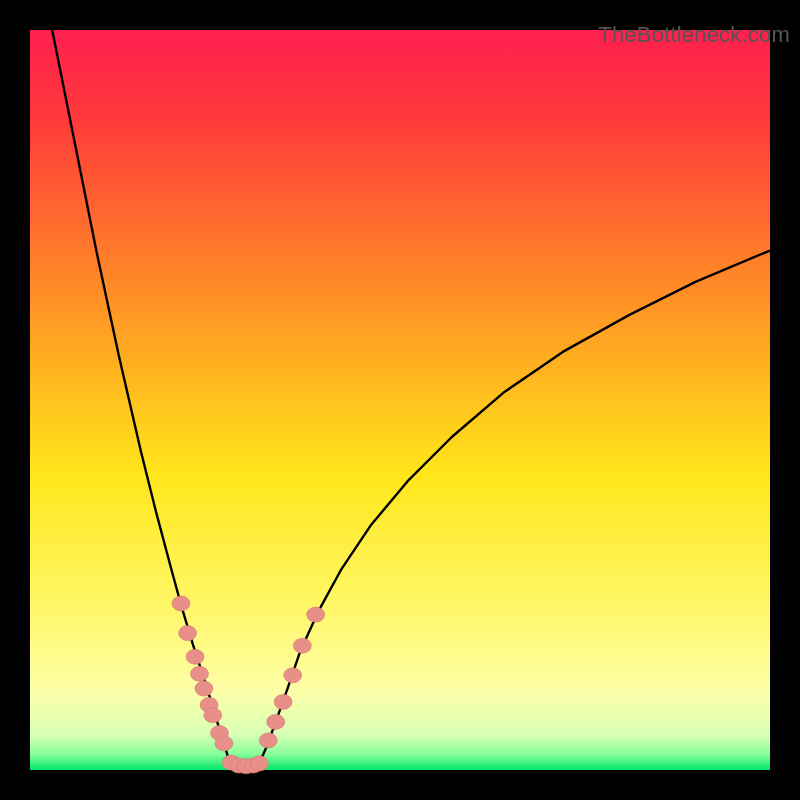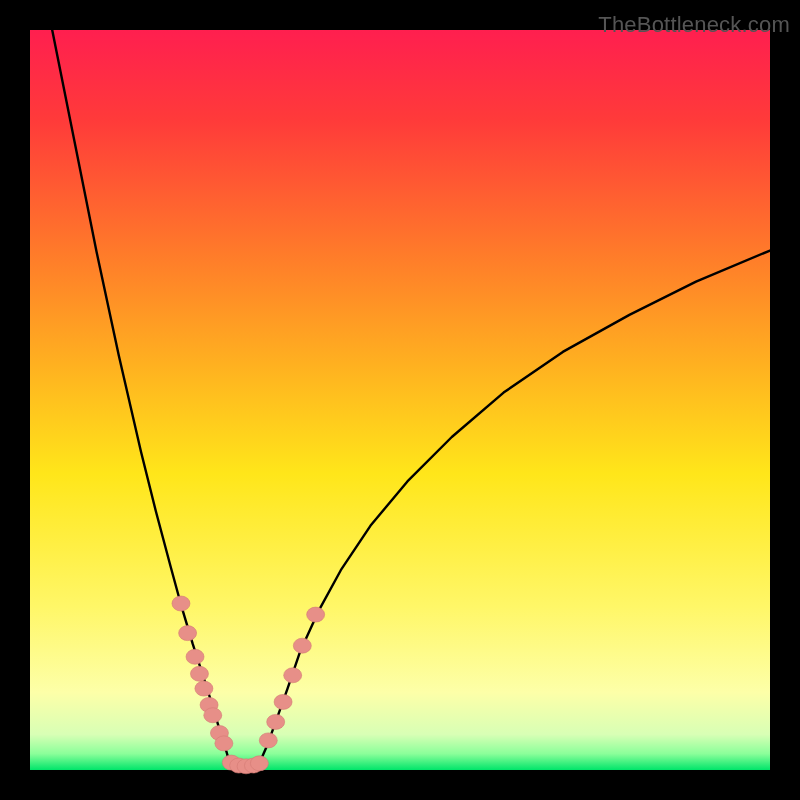--- a/index.html
+++ b/index.html
@@ -14,21 +14,21 @@
   .canvas-wrap {
     position: relative;
     width: 800px;
     height: 800px;
   }
   svg {
     display: block;
   }
   .watermark {
     position: absolute;
-    top: 12px;
+    top: 22px;
     right: 10px;
     color: #555;
     font-size: 22px;
     font-weight: 400;
     letter-spacing: 0.2px;
     user-select: none;
   }
 </style>
 </head>
 <body>

